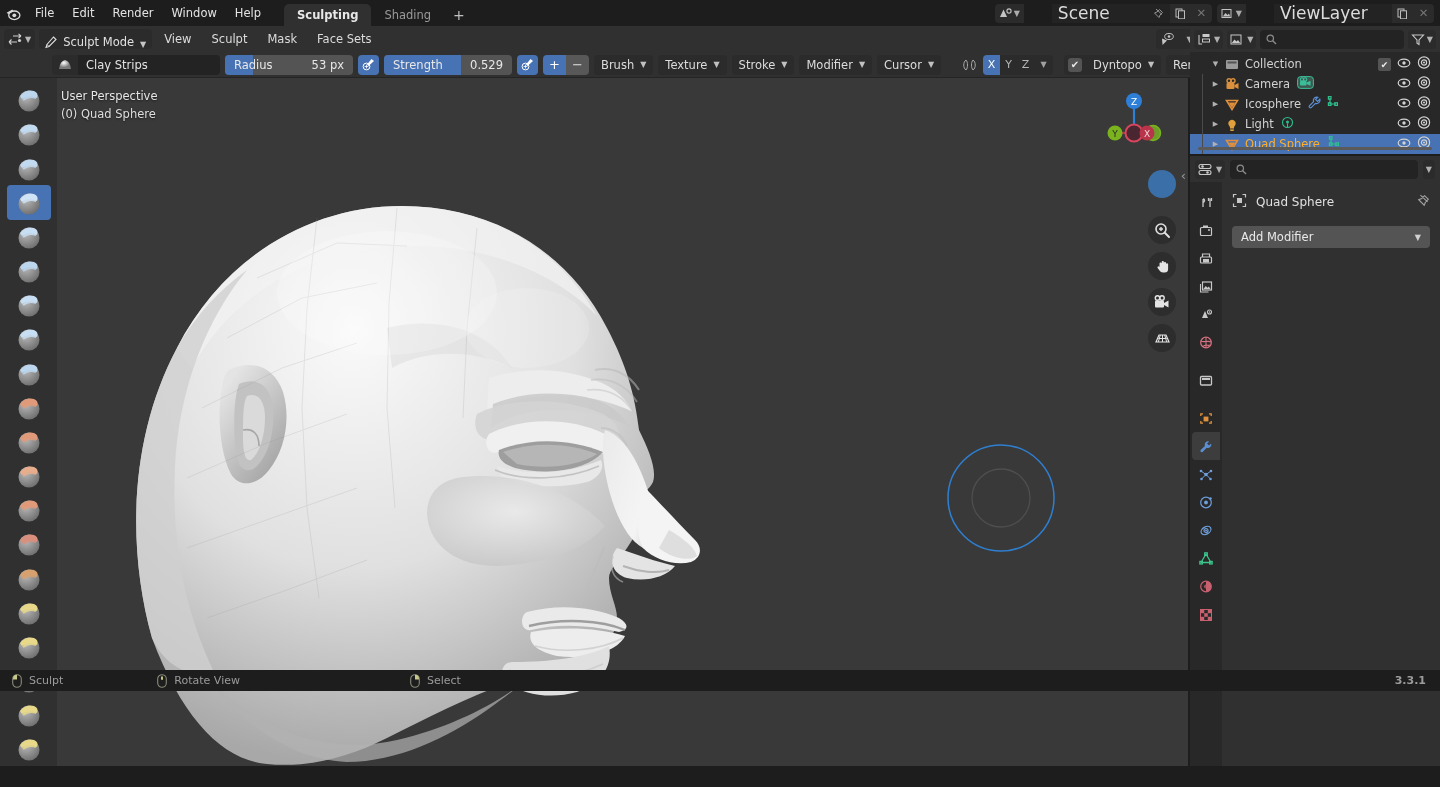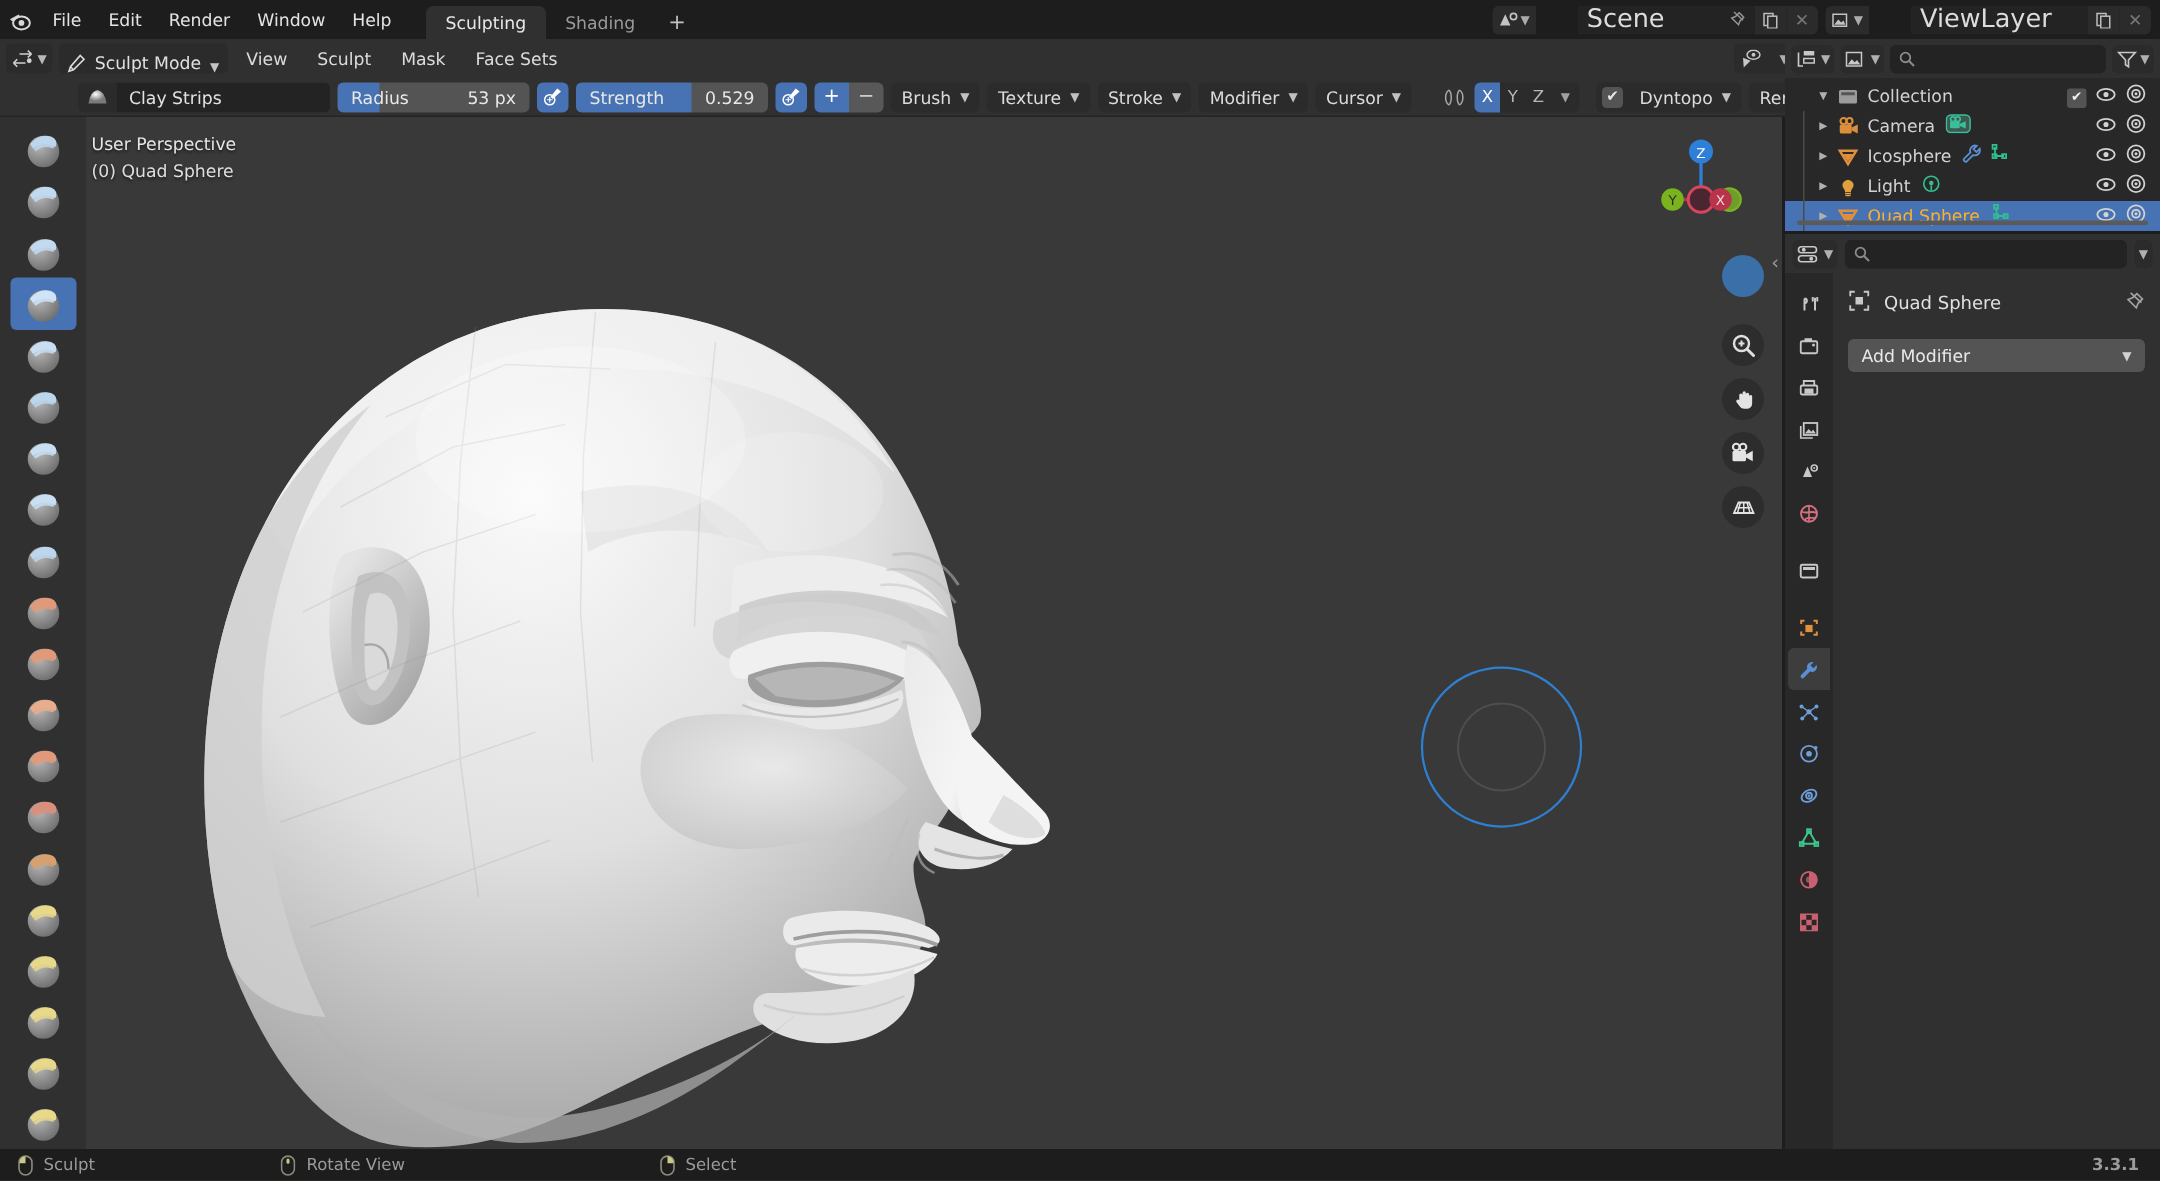--- a/index.html
+++ b/index.html
@@ -4,37 +4,37 @@
 <style>
   * { margin:0; padding:0; box-sizing:border-box; }
   html,body{ width:1440px; height:787px; overflow:hidden; }
   body{
     font-family:"DejaVu Sans", sans-serif;
     font-size:11.5px;
     background:#1d1d1d;
     color:#d8d8d8;
     -webkit-font-smoothing:antialiased;
   }
-  .app{ position:relative; width:1440px; height:787px; }
+  .app{ position:relative; width:1440px; height:691px; }
 
   
   .topbar{
     position:absolute; left:0; top:0; width:1440px; height:26px;
     background:#1d1d1d; display:flex; align-items:center;
   }
   .blender-logo{ width:26px; height:26px; display:flex; align-items:center; justify-content:center; }
   .menu-item{
     padding:0 9px; height:20px; line-height:20px; color:#e3e3e3; font-size:11.5px; border-radius:3px;
   }
   .ws-tabs{ display:flex; align-items:flex-end; height:26px; margin-left:14px; gap:0; }
   .ws-tab{
     padding:0 13px; height:22px; line-height:22px; font-size:11.5px; color:#9a9a9a;
     border-radius:5px 5px 0 0;
   }
-  .ws-tab.active{ background:#303030; color:#e8e8e8; }
+  .ws-tab.active{ background:#303030; color:#e8e8e8;font-weight:bold; }
   .ws-plus{ padding:0 9px; color:#c0c0c0; font-size:14px; line-height:22px; height:22px;}
   .topbar-right{ margin-left:auto; display:flex; align-items:center; gap:5px; padding-right:6px; height:26px; }
   .scene-block{ display:flex; align-items:center; height:19px; }
   .mini-btn{
     height:19px; min-width:26px; background:#2b2b2b; border-radius:4px 0 0 4px;
     display:flex; align-items:center; justify-content:center; gap:2px; padding:0 4px;
     color:#c3c3c3;
   }
   .name-field{
     height:19px; background:#232323; min-width:118px; display:flex; align-items:center;
@@ -210,21 +210,21 @@
   }
   .addmod .caret{ margin-left:auto; }
 
   
   .statusbar{
     position:absolute; left:0; bottom:0; width:1440px; height:21px;
     background:#1d1d1d; display:flex; align-items:center; color:#9b9b9b; font-size:11px;
   }
   .status-item{ display:flex; align-items:center; gap:7px; }
   .status-item:nth-child(1){ margin-left:12px; }
-  .status-item:nth-child(2){ margin-left:100px;padding-left:24px; }
+  .status-item:nth-child(2){ margin-left:70px;padding-left:24px; }
   .status-item:nth-child(3){ margin-left:170px; }
   .version{ margin-left:auto; margin-right:14px; color:#9b9b9b; font-size:11px;font-weight:bold; }
 
   .scroll-h{
     position:absolute; left:8px; right:8px; bottom:2px; height:3px; background:#5a5a5a; border-radius:2px;
   }
 </style>
 </head>
 <body>
 

